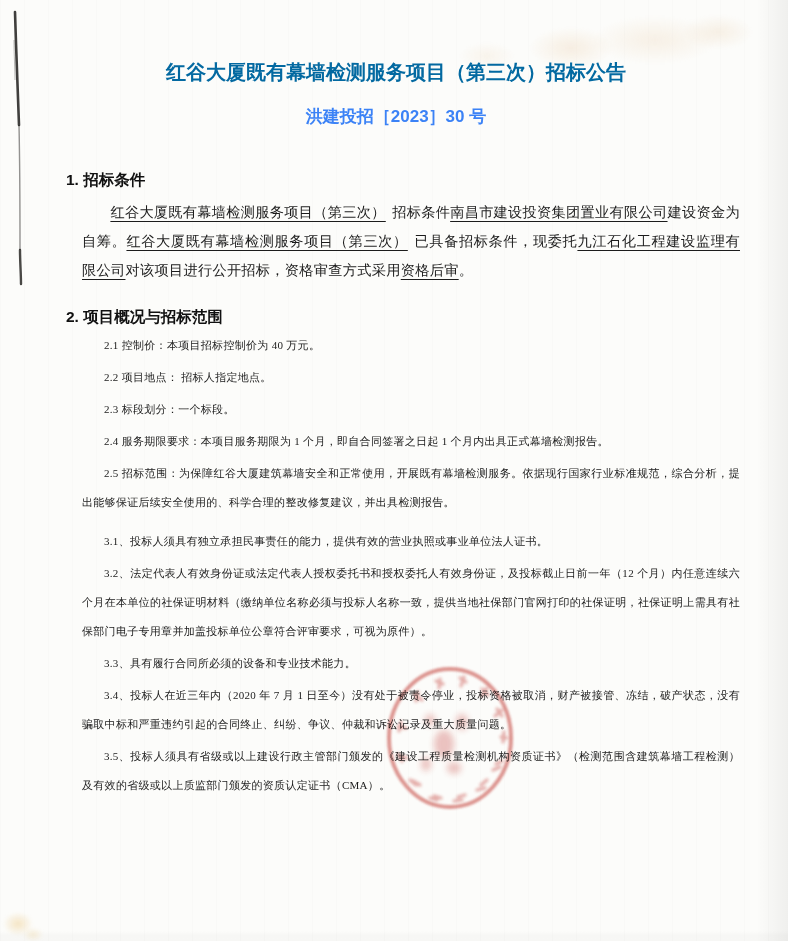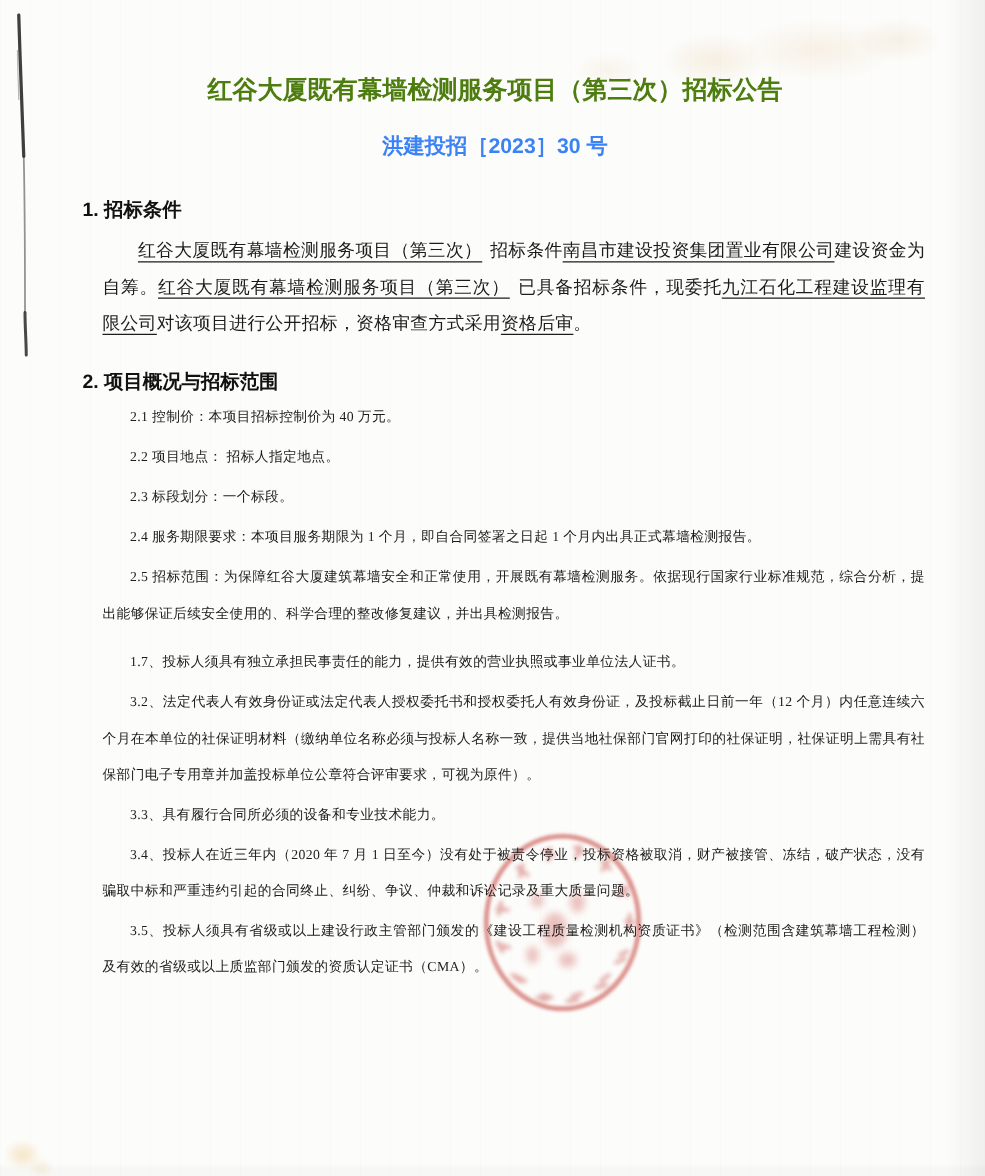--- a/index.html
+++ b/index.html
@@ -36,35 +36,35 @@
   .edge-line{position:absolute;left:0;top:0;pointer-events:none;}
 
   .page{
     position:relative;
     padding:58px 48px 0 82px;
     box-sizing:border-box;width:788px;
   }
   .doc-title{
     text-align:center;
     font-family:"Liberation Sans","DejaVu Sans",sans-serif;
-    font-weight:700;font-size:20px;line-height:28px;color:#4d7c0f;
+    font-weight:700;font-size:20px;line-height:28px;color:#0369a1;
     margin:0 30px 0 0;
   }
   .doc-number{
     text-align:center;
     font-family:"Liberation Sans","DejaVu Sans",sans-serif;
     font-weight:700;font-size:17px;line-height:24px;color:#3b82f6;
     margin:19px 30px 0 0;
   }
   .sec-heading{
     font-family:"Liberation Sans","DejaVu Sans",sans-serif;
     font-weight:700;font-size:15.5px;line-height:22px;color:#111;
     margin:0 0 0 0;position:relative;left:-16px;
   }
-  .h1{margin-top:29px;}
+  .h1{margin-top:40px;}
   .h2{margin-top:21px;}
   .h3{margin-top:23px;}
   .para{
     font-size:14.2px;line-height:29px;letter-spacing:0.3px;
     text-align:justify;text-indent:2em;margin:7px 0 0 0;
   }
   .item{
     font-size:11px;line-height:29px;letter-spacing:0.3px;
     text-align:justify;text-indent:2em;margin:3px 0 2px 0;
   }
@@ -107,21 +107,21 @@
 
   <div class="sec-heading h2">2. 项目概况与招标范围</div>
 
   <p class="item">2.1 控制价：本项目招标控制价为 40 万元。</p>
   <p class="item">2.2 项目地点： 招标人指定地点。</p>
   <p class="item">2.3 标段划分：一个标段。</p>
   <p class="item">2.4 服务期限要求：本项目服务期限为 1 个月，即自合同签署之日起 1 个月内出具正式幕墙检测报告。</p>
   <p class="item">2.5 招标范围：为保障红谷大厦建筑幕墙安全和正常使用，开展既有幕墙检测服务。依据现行国家行业标准规范，综合分析，提出能够保证后续安全使用的、科学合理的整改修复建议，并出具检测报告。</p>
 
 
-  <p class="item" style="margin-top:10px">1.7、投标人须具有独立承担民事责任的能力，提供有效的营业执照或事业单位法人证书。</p>
+  <p class="item" style="margin-top:10px">3.1、投标人须具有独立承担民事责任的能力，提供有效的营业执照或事业单位法人证书。</p>
   <p class="item">3.2、法定代表人有效身份证或法定代表人授权委托书和授权委托人有效身份证，及投标截止日前一年（12 个月）内任意连续六个月在本单位的社保证明材料（缴纳单位名称必须与投标人名称一致，提供当地社保部门官网打印的社保证明，社保证明上需具有社保部门电子专用章并加盖投标单位公章符合评审要求，可视为原件）。</p>
   <p class="item">3.3、具有履行合同所必须的设备和专业技术能力。</p>
   <p class="item">3.4、投标人在近三年内（2020 年 7 月 1 日至今）没有处于被责令停业，投标资格被取消，财产被接管、冻结，破产状态，没有骗取中标和严重违约引起的合同终止、纠纷、争议、仲裁和诉讼记录及重大质量问题。</p>
   <p class="item">3.5、投标人须具有省级或以上建设行政主管部门颁发的《建设工程质量检测机构资质证书》（检测范围含建筑幕墙工程检测）及有效的省级或以上质监部门颁发的资质认定证书（CMA）。</p>
 
 </div>
 
 <svg class="seal" viewBox="0 0 134 150">
   <defs>
     <filter id="b1">

